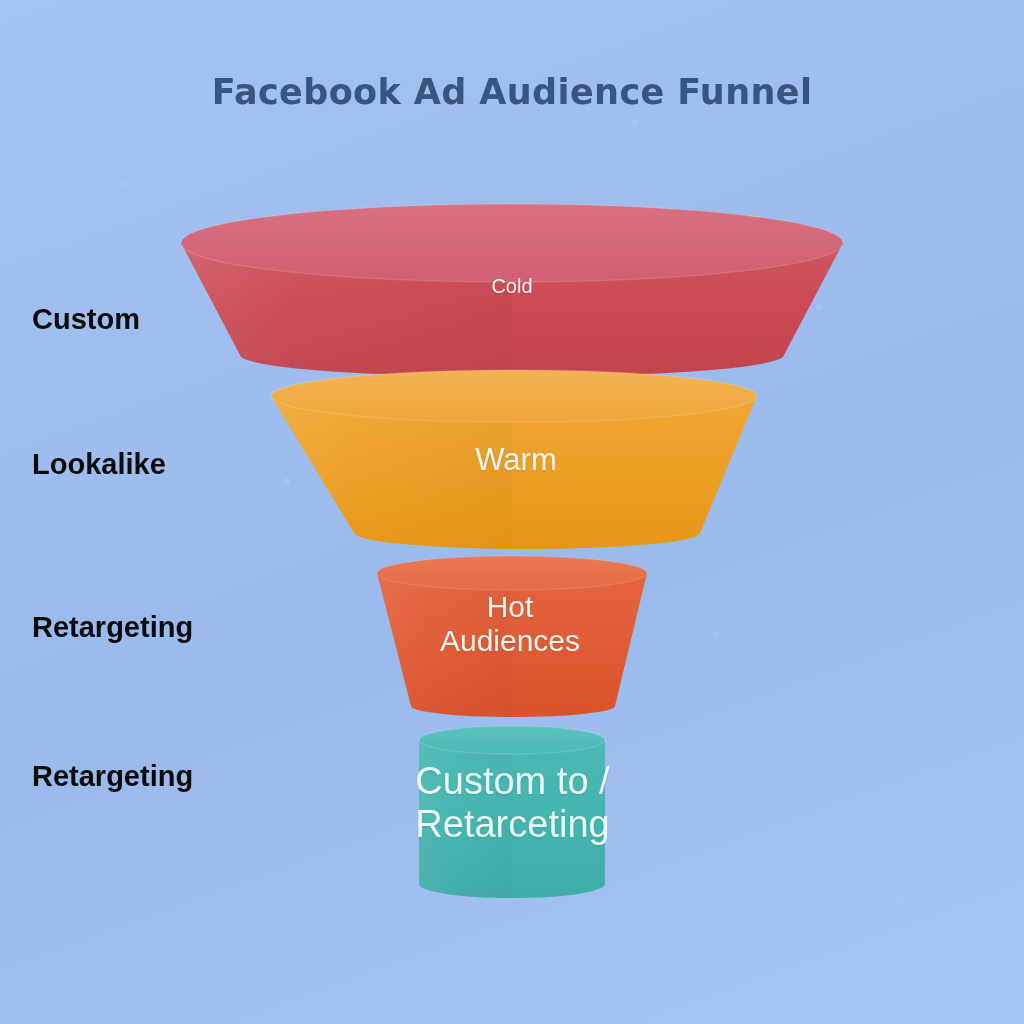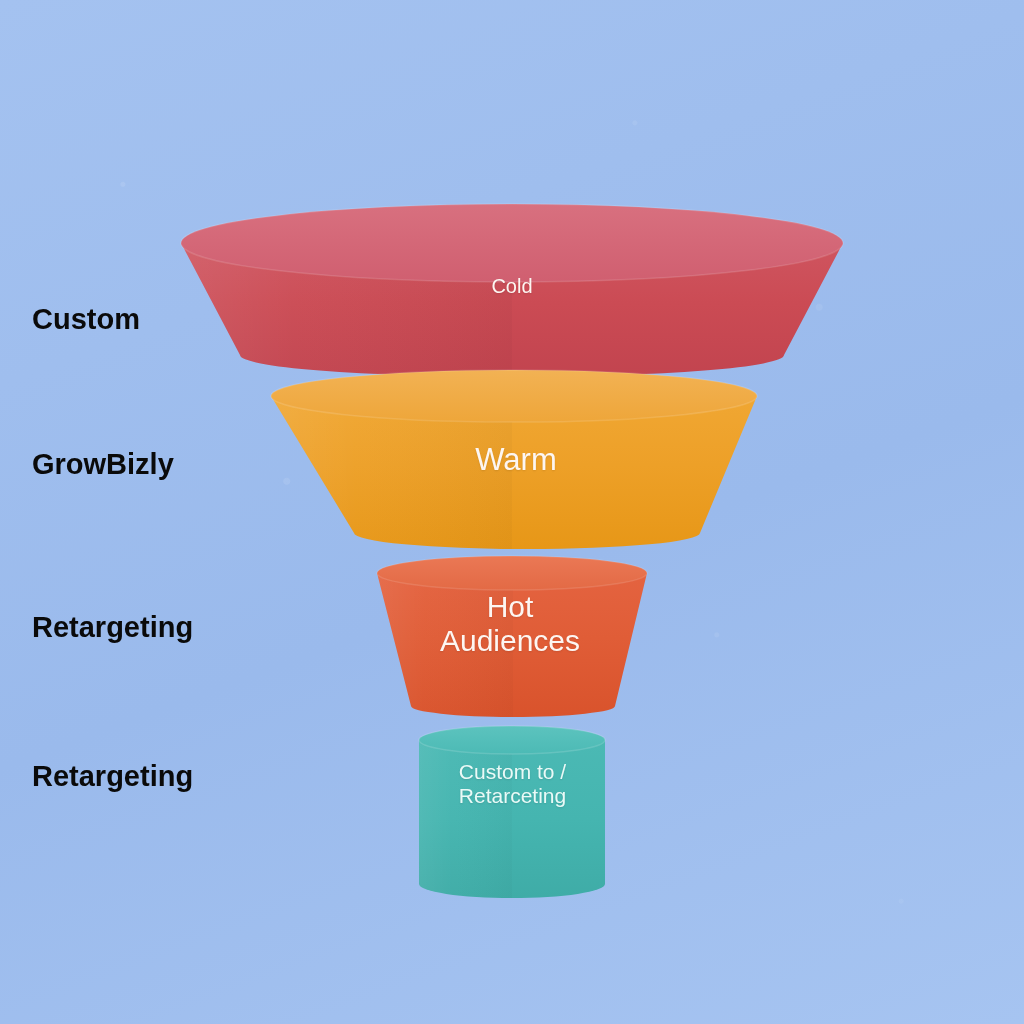--- a/index.html
+++ b/index.html
@@ -81,42 +81,43 @@
   #seg-text-warm {
     top: 443px; left: 366px; width: 300px;
     font-size: 31px;
   }
   #seg-text-hot {
     top: 590px; left: 360px; width: 300px;
     font-size: 30px;
   }
   #seg-text-bottom {
     top: 760px; left: 370px; width: 285px;
-    font-size: 21px;
+    font-size: 38px;
     color: #eafaf7;
   }
 
   #watermark {
     position: absolute;
     right: 56px;
     bottom: 50px;
     font-size: 24px;
     font-weight: 700;
     color: #0a0a0a;
     font-family: "Liberation Sans", sans-serif;
   }
 </style>
 </head>
 <body>
 
 <div id="canvas">
 
+  <div id="title">Facebook Ad Audience Funnel</div>
 
   <div class="stage-label sl-0">Custom</div>
-  <div class="stage-label sl-1">GrowBizly</div>
+  <div class="stage-label sl-1">Lookalike</div>
   <div class="stage-label sl-2">Retargeting</div>
   <div class="stage-label sl-3">Retargeting</div>
 
   <svg id="funnel-svg" viewBox="0 0 1024 1024">
     <defs>
       <linearGradient id="gradCold" x1="0" y1="0" x2="0" y2="1">
         <stop offset="0%" stop-color="#cf5560"></stop>
         <stop offset="45%" stop-color="#cb4b54"></stop>
         <stop offset="100%" stop-color="#c2444f"></stop>
       </linearGradient>

